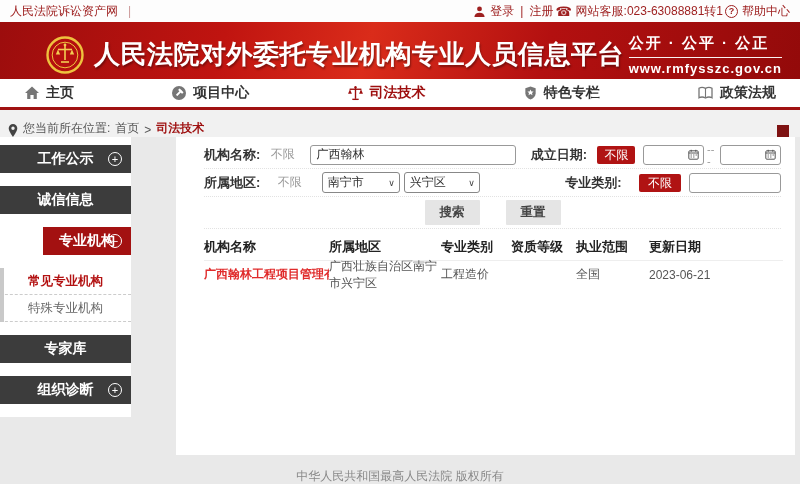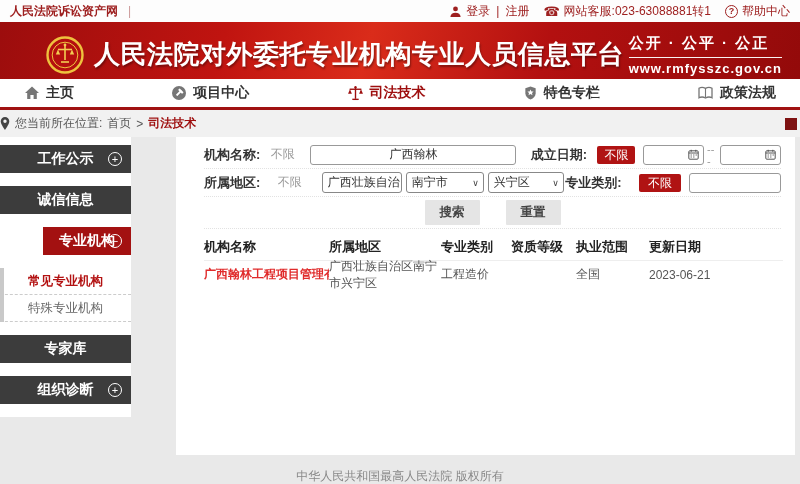--- a/index.html
+++ b/index.html
@@ -1,23 +1,23 @@
 <!DOCTYPE html>
 <html><head>
 <meta charset="utf-8">
 <style>
   * { margin:0; padding:0; box-sizing:border-box; }
   html,body { width:800px; height:484px; overflow:hidden; }
   body { font-family:"Liberation Sans","DejaVu Sans",sans-serif; background:#e9e9e9; position:relative; }
 
   
   .topbar { height:22px; background:#fdfdfd; display:flex; align-items:center; padding:0 10px; font-size:12px; color:#9e2020; }
-  .topbar .site-name { font-weight:bold; }
+  .topbar .site-name { font-weight:normal; }
   .topbar .tb-div { color:#c99; margin-left:10px; }
-  .topbar .right { margin-left:auto; display:flex; align-items:center; gap:14px;justify-content:flex-end; }
+  .topbar .right { margin-left:auto; display:flex; align-items:center; gap:2px;justify-content:flex-end; }
   .topbar .grp { display:flex; align-items:center; gap:4px; }
   .topbar .sep { color:#9e2020; margin:0 2px; }
   .icn-person { width:13px; height:13px; }
   .icn-q { width:13px; height:13px; border:1px solid #9e2020; border-radius:50%; font-size:9px; line-height:11px; text-align:center; display:inline-block; font-weight:bold; }
   .icn-phone { font-size:13px; line-height:1; }
 
   
   .header { height:57px; background:linear-gradient(105deg,#9c0d0d 0%,#c01410 28%,#da2c1a 46%,#b31010 68%,#930a0a 100%); display:flex; align-items:center; padding:8px 12px 0 46px; }
   .logo { width:38px; height:38px; flex:0 0 auto; }
   .header .title { color:#fff; font-size:26px; font-weight:bold; white-space:nowrap; margin-left:10px; text-shadow:1px 2px 2px rgba(0,0,0,.35); letter-spacing:.5px; }
@@ -26,21 +26,21 @@
   .header .website { font-size:13px; font-weight:bold; letter-spacing:1px; }
 
   
   .nav { height:31px; background:#fff; border-bottom:3px solid #a01212; display:flex; align-items:center; justify-content:space-between; padding:0 24px; }
   .nav-item { display:flex; align-items:center; gap:6px; font-size:14px; font-weight:bold; color:#333; cursor:pointer; }
   .nav-item .nicon { color:#767676; display:flex; }
   .nav-item.active { color:#9e0f0f; }
   .nav-item.active .nicon { color:#9e0f0f; }
 
   
-  .breadcrumb { height:27px; background:#f1f1f1; display:flex; align-items:center; padding:0 0; font-size:12px; color:#555; gap:5px; }
+  .breadcrumb { height:27px; background:#f1f1f1; display:flex; align-items:flex-end; padding:0 8px; font-size:12px; color:#555; gap:5px; }
   .breadcrumb .current { color:#9e0f0f; font-weight:bold; }
   .crumb-pin { display:flex; }
   .red-sq { width:12px; height:12px; background:#7e1212; margin-left:auto; margin-right:3px; }
 
   
   .main { position:relative; height:318px;padding-left:36px; }
   .sidebar { position:absolute; left:0; top:0; width:131px; background:#fff; padding-top:8px; }
   .side-block { height:28px; background:#3c3c3c; color:#fff; font-size:14px; font-weight:bold; display:flex; align-items:center; justify-content:center; margin-bottom:13px; position:relative; cursor:pointer; }
   .side-block.active { background:#a31111;margin-left:43px; }
   .expand-icon { position:absolute; right:9px; top:7px; width:14px; height:14px; border:1px solid #fff; border-radius:50%; font-size:11px; line-height:12px; text-align:center; font-weight:normal; }
@@ -52,21 +52,21 @@
   .panel { margin-left:140px; margin-right:5px; background:#fff; height:100%; position:relative; }
 
   
   .form-area { padding:4px 14px 0 28px; }
   .form-row { display:flex; align-items:center; height:28px; border-bottom:1px dotted #e2e2e2; }
   .f-label { width:74px; font-size:13px; font-weight:bold; color:#333; }
   .f-unlim { width:44px; font-size:12px; color:#999; }
   .f-zone1 { width:244px; display:flex; align-items:center; gap:4px; }
   .f-unlim-btn { width:42px; height:18px; background:#b01313; color:#fff; font-size:12px; text-align:center; line-height:18px; border-radius:2px; margin-right:8px; cursor:pointer; }
   .f-zone2 { display:flex; align-items:center; gap:3px; flex:1; }
-  .txt-input { height:20px; border:1px solid #999; border-radius:3px; font-size:12px; padding:0 5px; color:#333; font-family:Liberation Serif, serif;text-align:center; }
+  .txt-input { height:20px; border:1px solid #999; border-radius:3px; font-size:12px; padding:0 5px; color:#333; font-family:Liberation Serif, serif; }
   .fake-select { height:21px; border:1px solid #888; border-radius:3px; background:#fff; display:flex; align-items:center; justify-content:space-between; padding:0 4px 0 5px; font-size:12px; color:#333; overflow:hidden; white-space:nowrap; cursor:pointer; }
   .fake-select .chev { font-size:9px; color:#444; margin-left:2px; }
   .date-input { width:64px; height:20px; border:1px solid #999; border-radius:3px; background:#fff; display:flex; align-items:center; justify-content:flex-end; padding:0 4px; cursor:pointer; }
   .range-sep { font-size:11px; color:#999; }
   .btn-row { height:32px; display:flex; align-items:center; justify-content:center; border-bottom:1px dotted #e2e2e2; }
   .gray-btn { background:#e5e5e5; border:none; padding:4px 15px; font-size:12.5px; font-weight:bold; color:#444; margin:0 13px; border-radius:1px; cursor:pointer; font-family:inherit; }
 
   
   .tbl { margin:4px 12px 0 28px; }
   .trow { display:flex; align-items:center; }
@@ -255,24 +255,20 @@
                 <path d="M2.5 6h1.5M5 6h1.5M7.5 6h1.5M2.5 8h1.5M5 8h1.5" stroke="#777" stroke-width="1.1"></path>
               </svg>
           </span>
         </span>
       </div>
 
       <div class="form-row">
         <span class="f-label">所属地区:</span>
         <span class="f-unlim">不限</span>
         <span class="f-zone1">
-          <span class="fake-select" style="width:80px;">
-            <span>广西壮族自治</span>
-
-          </span>
           <span class="fake-select" style="width:78px;">
             <span>南宁市</span>
             <span class="chev">∨</span>
           </span>
           <span class="fake-select" style="width:76px;">
             <span>兴宁区</span>
             <span class="chev">∨</span>
           </span>
         </span>
         <span class="f-label">专业类别:</span>

